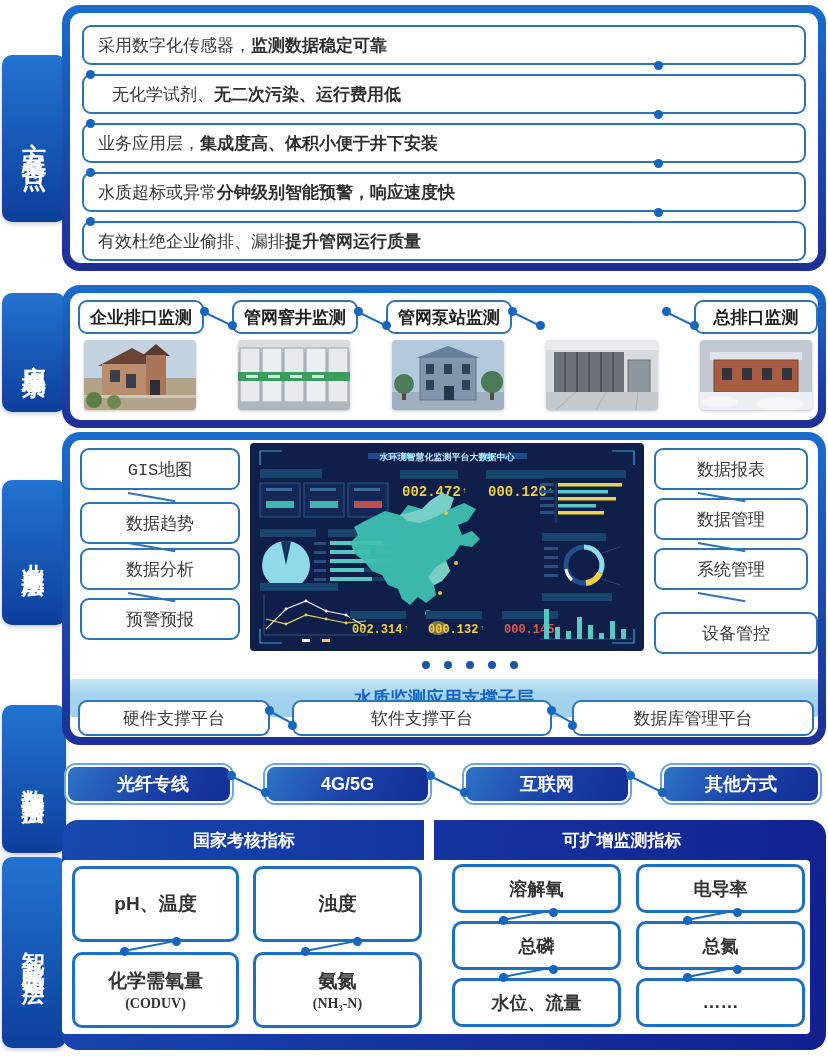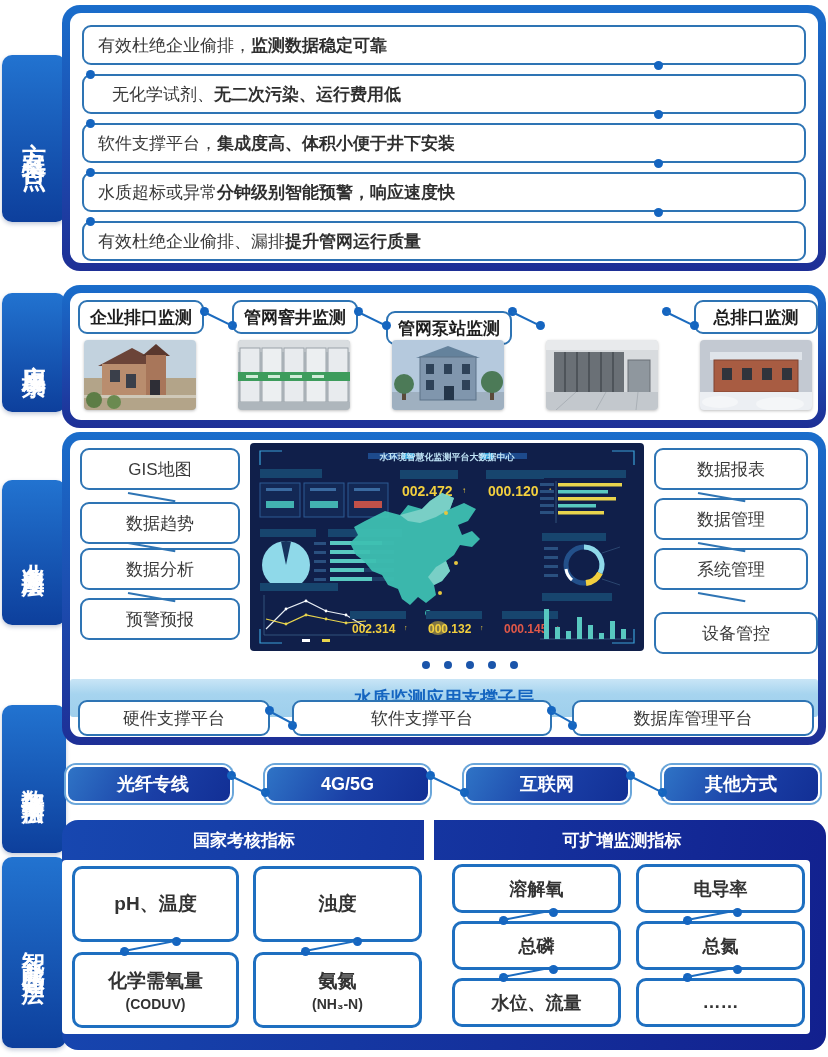--- a/index.html
+++ b/index.html
@@ -31,47 +31,47 @@
         display:flex;align-items:center;justify-content:center;}
   .support-bar{position:absolute;background:linear-gradient(180deg,#c9e5f6 0%,#a6d4ef 40%,#9fcfec 100%);
         border-radius:3px;display:flex;align-items:center;justify-content:center;
         color:#1565c0;font-weight:bold;font-size:18px;margin-top:24px;}
   .hdr{position:absolute;display:flex;align-items:center;justify-content:center;
        color:#fff;font-weight:bold;font-size:17px;}
   .ibox{position:absolute;background:#fff;border:3px solid #1e6fc0;border-radius:10px;
         box-sizing:border-box;display:flex;flex-direction:column;align-items:center;justify-content:center;
         color:#333;}
   .ibox .l1{font-size:19px;font-weight:bold;}
-  .ibox .l2{font-size:14px;font-weight:bold;margin-top:2px;}
+  .ibox .l2{font-size:14px;font-weight:bold;margin-top:2px;font-family:Liberation Serif, serif;}
   .photo{position:absolute;border-radius:4px;overflow:hidden;box-shadow:0 1px 3px rgba(0,0,0,.25);}
   .lblbox{position:absolute;background:#fff;border:2px solid #2e74b4;border-radius:9px;
         box-sizing:border-box;display:flex;align-items:center;justify-content:center;
         color:#1d1d1d;font-size:17px;font-weight:bold;}
 </style>
 </head>
 <body>
 
 <div class="stage">
 
   <div class="vlabel" style="top:55px;height:167px;font-size:24px;letter-spacing:8px;">方案特点</div>
   <div class="vlabel" style="top:293px;height:119px;font-size:24px;letter-spacing:3px;">应用场景</div>
   <div class="vlabel" style="top:480px;height:145px;font-size:23px;letter-spacing:3px;">业务应用层</div>
   <div class="vlabel" style="top:705px;height:148px;font-size:23px;letter-spacing:3px;">数据传输层</div>
   <div class="vlabel" style="top:857px;height:191px;font-size:23px;letter-spacing:8px;">智能感知层</div>
 
   <div class="panel" style="left:62px;top:5px;width:764px;height:266px;">
     <div class="pinner">
       <div class="obox" style="left:12px;top:12px;width:724px;height:40px;justify-content:flex-start;padding-left:14px;">
-        <span class="ft"><span>有效杜绝企业偷排，</span><b>监测数据稳定可靠</b></span>
+        <span class="ft"><span>采用数字化传感器，</span><b>监测数据稳定可靠</b></span>
       </div>
       <div class="obox" style="left:12px;top:61px;width:724px;height:40px;justify-content:flex-start;padding-left:28px;">
         <span class="ft"><span>无化学试剂、</span><b>无二次污染、运行费用低</b></span>
       </div>
       <div class="obox" style="left:12px;top:110px;width:724px;height:40px;justify-content:flex-start;padding-left:14px;">
-        <span class="ft"><span>软件支撑平台，</span><b>集成度高、体积小便于井下安装</b></span>
+        <span class="ft"><span>业务应用层，</span><b>集成度高、体积小便于井下安装</b></span>
       </div>
       <div class="obox" style="left:12px;top:159px;width:724px;height:40px;justify-content:flex-start;padding-left:14px;">
         <span class="ft"><span>水质超标或异常</span><b>分钟级别智能预警，响应速度快</b></span>
       </div>
       <div class="obox" style="left:12px;top:208px;width:724px;height:40px;justify-content:flex-start;padding-left:14px;">
         <span class="ft"><span>有效杜绝企业偷排、漏排</span><b>提升管网运行质量</b></span>
       </div>
 
       <i class="dot" style="left:584px;top:48px;"></i>
       <i class="dot" style="left:584px;top:97px;"></i>
@@ -81,21 +81,21 @@
       <i class="dot" style="left:16px;top:106px;"></i>
       <i class="dot" style="left:16px;top:155px;"></i>
       <i class="dot" style="left:16px;top:204px;"></i>
     </div>
   </div>
 
   <div class="panel" style="left:62px;top:285px;width:764px;height:143px;">
     <div class="pinner">
       <div class="lblbox" style="left:8px;top:7px;width:126px;height:34px;">企业排口监测</div>
       <div class="lblbox" style="left:162px;top:7px;width:126px;height:34px;">管网窨井监测</div>
-      <div class="lblbox" style="left:316px;top:18px;width:126px;height:34px;">管网泵站监测</div>
+      <div class="lblbox" style="left:316px;top:7px;width:126px;height:34px;">管网泵站监测</div>
       <div class="lblbox" style="left:624px;top:7px;width:124px;height:34px;">总排口监测</div>
 
       <i class="dot" style="left:130px;top:14px;"></i>
         <i class="dot" style="left:158px;top:28px;"></i>
         <i class="clink" style="left:134px;top:18px;width:31px;transform:rotate(26deg);"></i>
       <i class="dot" style="left:284px;top:14px;"></i>
         <i class="dot" style="left:312px;top:28px;"></i>
         <i class="clink" style="left:288px;top:18px;width:31px;transform:rotate(26deg);"></i>
       <i class="dot" style="left:438px;top:14px;"></i>
         <i class="dot" style="left:466px;top:28px;"></i>
@@ -182,21 +182,21 @@
             <rect x="62" y="28" width="10" height="12" fill="#30343c"></rect>
             <rect x="82" y="28" width="10" height="12" fill="#30343c"></rect>
             <rect y="52" width="112" height="18" fill="#eceff3"></rect>
             <ellipse cx="20" cy="62" rx="18" ry="6" fill="#f4f6f8"></ellipse>
             <ellipse cx="80" cy="64" rx="24" ry="7" fill="#f4f6f8"></ellipse>
           </svg>
       </div>
     </div>
   </div>
 
-  <div class="panel" style="left:62px;top:432px;width:764px;height:313px;">
+  <div class="panel" style="left:62px;top:432px;width:764px;height:313px;font-family:Liberation Mono, monospace;">
     <div class="pinner">
 
       <div class="obox" style="left:10px;top:8px;width:160px;height:42px;">GIS地图</div>
       <div class="obox" style="left:10px;top:62px;width:160px;height:42px;">数据趋势</div>
       <div class="obox" style="left:10px;top:108px;width:160px;height:42px;">数据分析</div>
       <div class="obox" style="left:10px;top:158px;width:160px;height:42px;">预警预报</div>
       <i class="zlink" style="left:58px;top:52px;width:48px;transform:rotate(10deg);"></i>
       <i class="zlink" style="left:58px;top:102px;width:48px;transform:rotate(10deg);"></i>
       <i class="zlink" style="left:58px;top:152px;width:48px;transform:rotate(10deg);"></i>
 

